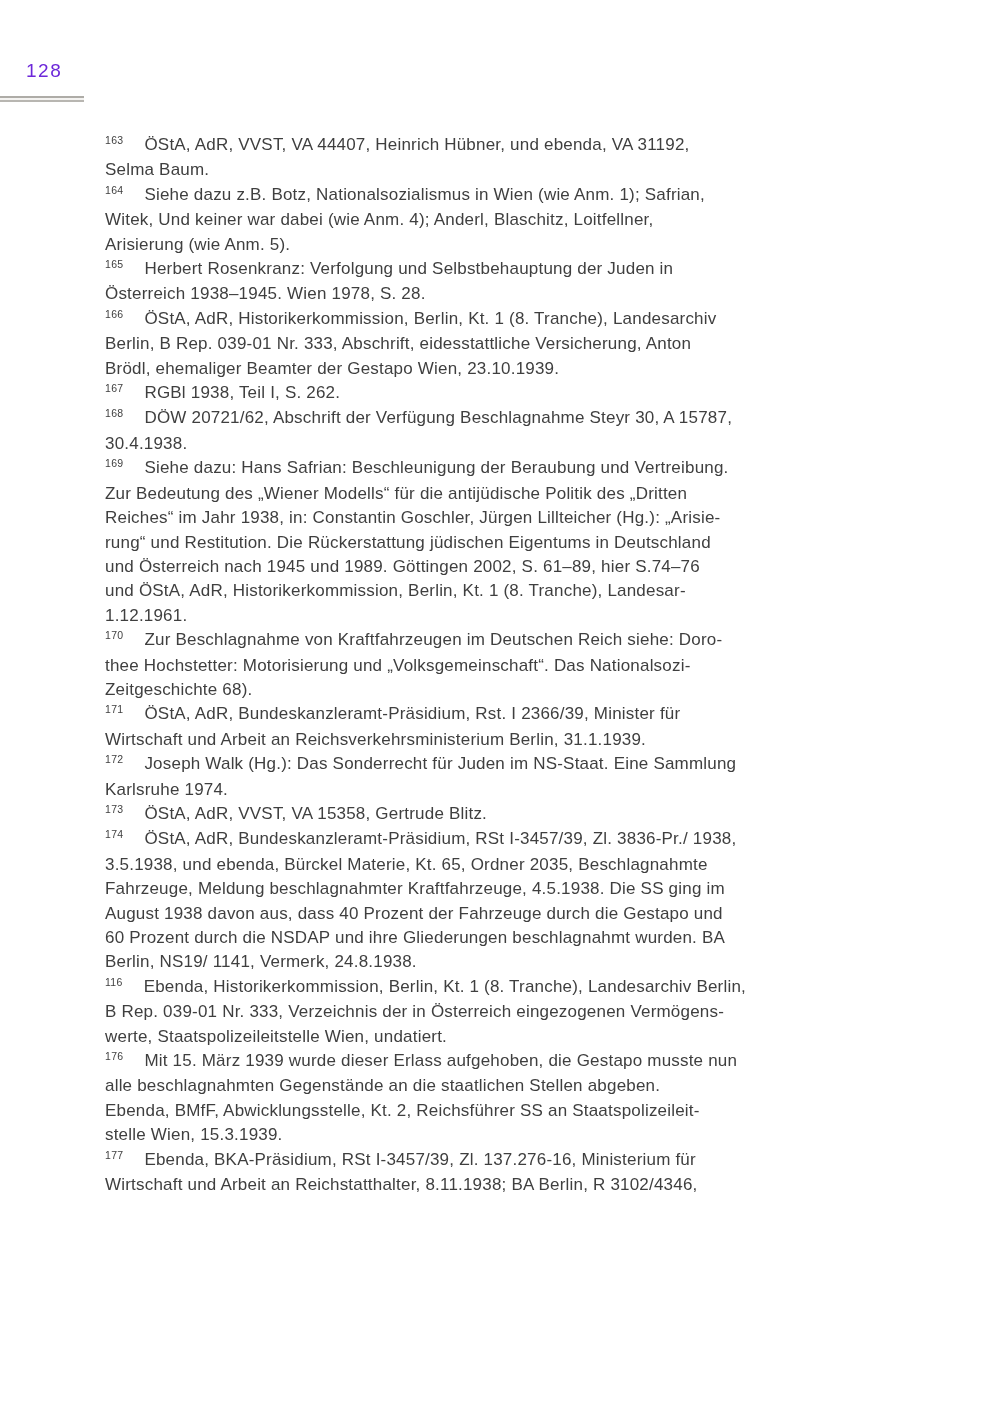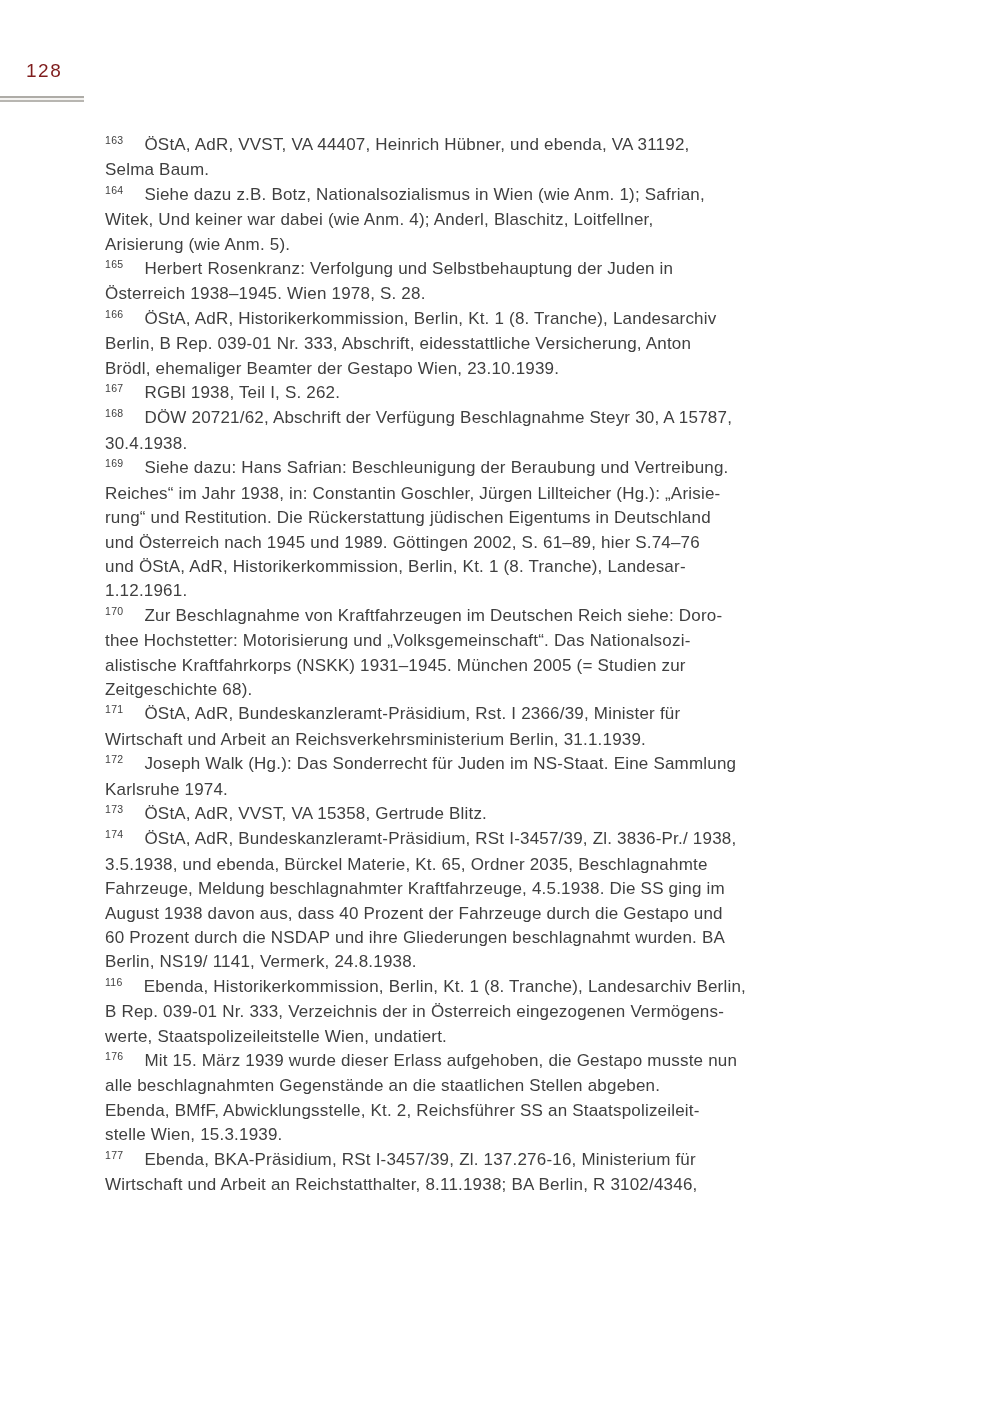--- a/index.html
+++ b/index.html
@@ -14,21 +14,21 @@
     background: #ffffff;
     overflow: hidden;
     font-family: "Liberation Sans", "DejaVu Sans", sans-serif;
   }
   .page-number {
     position: absolute;
     left: 26px;
     top: 60px;
     font-size: 19px;
     letter-spacing: 1.5px;
-    color: #7f1d1d;
+    color: #6d28d9;
   }
   .header-rule {
     position: absolute;
     left: 0;
     top: 96px;
     width: 84px;
     height: 2px;
     border-top: 2px solid #aeaca7;
     border-bottom: 2px solid #b8b6b1;
     background: #f4f3f1;
@@ -82,30 +82,30 @@
       </div>
       <div class="footnote">
         <div class="fn-line"><span class="fn-num">167</span>RGBl 1938, Teil I, S. 262.</div>
       </div>
       <div class="footnote">
         <div class="fn-line"><span class="fn-num">168</span>DÖW 20721/62, Abschrift der Verfügung Beschlagnahme Steyr 30, A 15787,</div>
         <div class="fn-line">30.4.1938.</div>
       </div>
       <div class="footnote">
         <div class="fn-line"><span class="fn-num">169</span>Siehe dazu: Hans Safrian: Beschleunigung der Beraubung und Vertreibung.</div>
+        <div class="fn-line">Zur Bedeutung des „Wiener Modells“ für die antijüdische Politik des „Dritten</div>
         <div class="fn-line">Reiches“ im Jahr 1938, in: Constantin Goschler, Jürgen Lillteicher (Hg.): „Arisie-</div>
         <div class="fn-line">rung“ und Restitution. Die Rückerstattung jüdischen Eigentums in Deutschland</div>
         <div class="fn-line">und Österreich nach 1945 und 1989. Göttingen 2002, S. 61–89, hier S.74–76</div>
         <div class="fn-line">und ÖStA, AdR, Historikerkommission, Berlin, Kt. 1 (8. Tranche), Landesar-</div>
         <div class="fn-line">1.12.1961.</div>
       </div>
       <div class="footnote">
         <div class="fn-line"><span class="fn-num">170</span>Zur Beschlagnahme von Kraftfahrzeugen im Deutschen Reich siehe: Doro-</div>
         <div class="fn-line">thee Hochstetter: Motorisierung und „Volksgemeinschaft“. Das Nationalsozi-</div>
-        <div class="fn-line">alistische Kraftfahrkorps (NSKK) 1931–1945. München 2005 (= Studien zur</div>
         <div class="fn-line">Zeitgeschichte 68).</div>
       </div>
       <div class="footnote">
         <div class="fn-line"><span class="fn-num">171</span>ÖStA, AdR, Bundeskanzleramt-Präsidium, Rst. I 2366/39, Minister für</div>
         <div class="fn-line">Wirtschaft und Arbeit an Reichsverkehrsministerium Berlin, 31.1.1939.</div>
       </div>
       <div class="footnote">
         <div class="fn-line"><span class="fn-num">172</span>Joseph Walk (Hg.): Das Sonderrecht für Juden im NS-Staat. Eine Sammlung</div>
         <div class="fn-line">Karlsruhe 1974.</div>
       </div>

